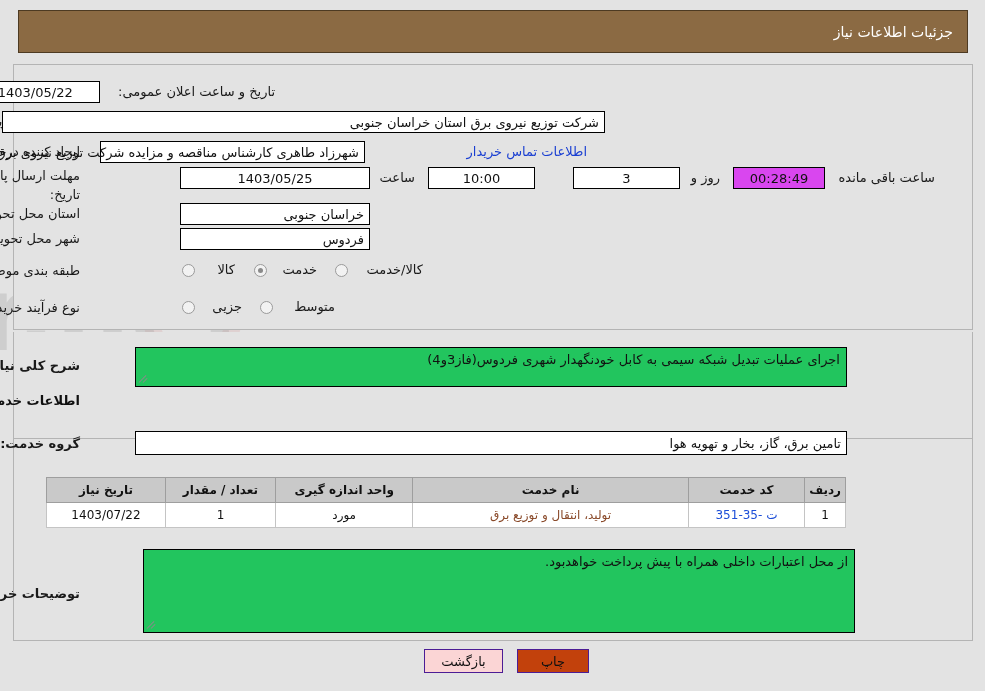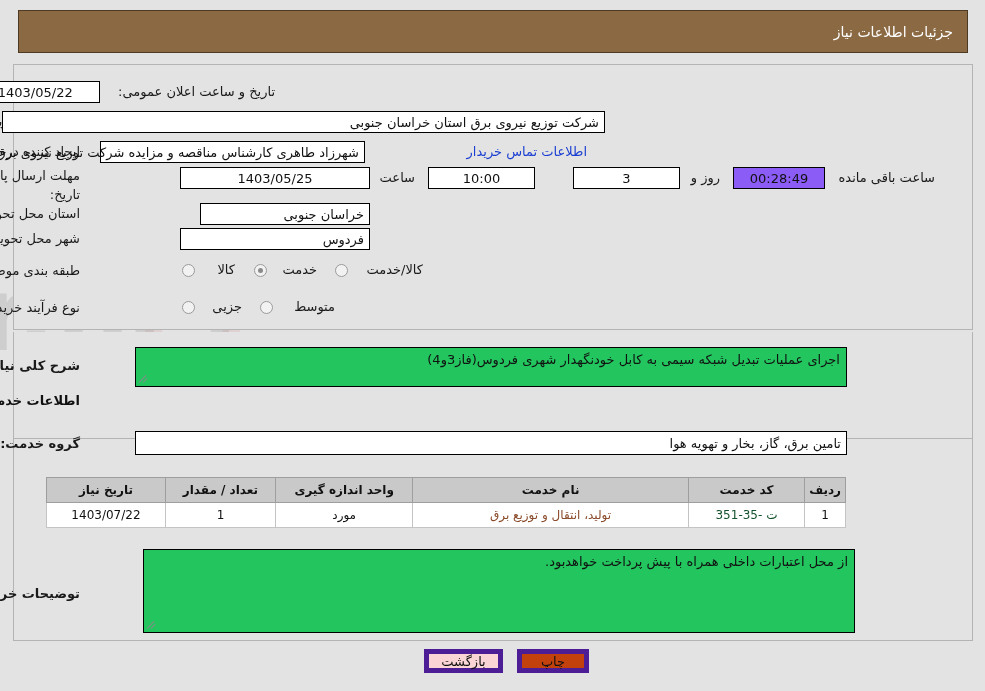--- a/index.html
+++ b/index.html
@@ -75,21 +75,21 @@
     display: flex;
     align-items: center;
     padding: 0 5px;
     white-space: nowrap;
     overflow: visible;
     z-index: 4;
     height: 22px;
   }
   .fld.center { justify-content: center; }
   .fld.right  { justify-content: flex-start; }
-  .fld.timer  { background: #8b5cf6; justify-content:center; }
+  .fld.timer  { background: #d946ef; justify-content:center; }
   .plaintext {
     position: absolute;
     font-size: 13px;
     color: #1a1a1a;
     white-space: nowrap;
     z-index: 4;
   }
   .link {
     position: absolute;
     font-size: 13px;
@@ -181,27 +181,27 @@
   }
   #svc-table td {
     background: #ffffff;
     border: 1px solid #c4c4c4;
     height: 25px;
     padding: 2px 4px;
     text-align: center;
     color: #111;
   }
   #svc-table td.svc-name { color: #8a4a2a; }
-  #svc-table td.svc-code { color: #14532d; }
+  #svc-table td.svc-code { color: #1d4ed8; }
 
   
   .btn {
     position: absolute;
     height: 24px;
-    border: 5px solid #4c1d95;
+    border: 1px solid #4c1d95;
     font-size: 13px;
     display: flex;
     align-items: center;
     justify-content: center;
     cursor: pointer;
     z-index: 5;
     font-family: "DejaVu Sans", "Liberation Sans", sans-serif;
   }
   #btn-back  { left: 424px; top: 649px; width: 79px; background: #fbd5d5; color:#111; }
   #btn-print { left: 517px; top: 649px; width: 72px; background: #c2410c; color:#111; }
@@ -248,21 +248,21 @@
 
   <div class="fld center" style="right:615px; top:167px; width:190px;">1403/05/25</div>
   <div class="plaintext" style="right:570px; top:170px;">ساعت</div>
   <div class="fld center" style="right:450px; top:167px; width:107px;">10:00</div>
   <div class="fld center" style="right:305px; top:167px; width:107px;">3</div>
   <div class="plaintext" style="right:265px; top:170px;">روز و</div>
   <div class="fld timer" style="right:160px; top:167px; width:92px;">00:28:49</div>
   <div class="plaintext" style="right:50px; top:170px;">ساعت باقی مانده</div>
 
   <div class="lbl" style="right:905px; top:206px;">استان محل تحویل:</div>
-  <div class="fld right" style="right:615px; top:203px; width:170px;">خراسان جنوبی</div>
+  <div class="fld right" style="right:615px; top:203px; width:190px;">خراسان جنوبی</div>
 
   <div class="lbl" style="right:905px; top:231px;">شهر محل تحویل:</div>
   <div class="fld right" style="right:615px; top:228px; width:190px;">فردوس</div>
 
   <div class="lbl" style="right:905px; top:263px;">طبقه بندی موضوعی:</div>
 
   <div class="radio" id="cat-radio-0" style="right:790px; top:264px;"></div>
   <div class="radio-lbl" style="right:750px; top:262px;">کالا</div>
 
   <div class="radio checked" id="cat-radio-1" style="right:718px; top:264px;"></div>

